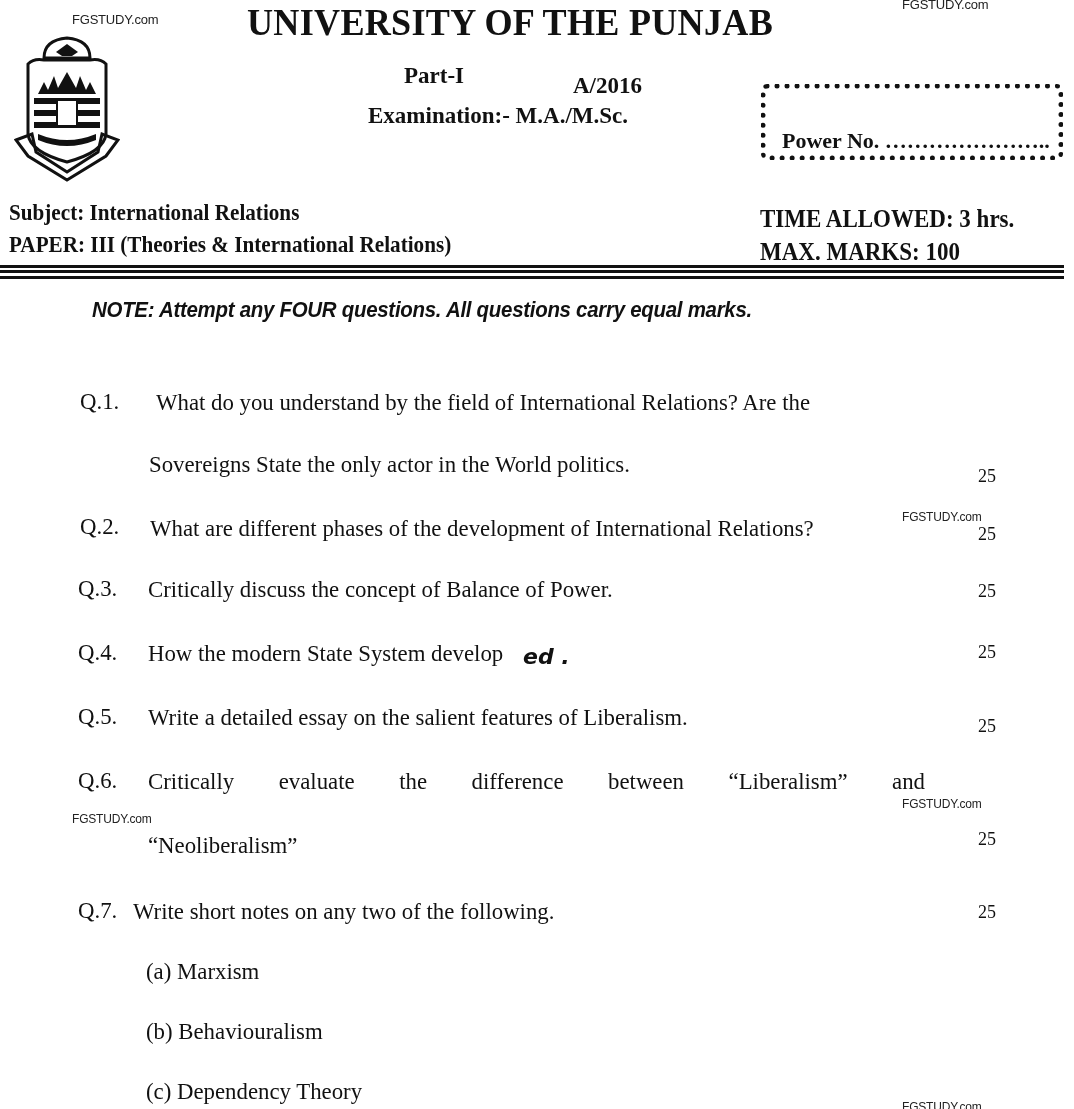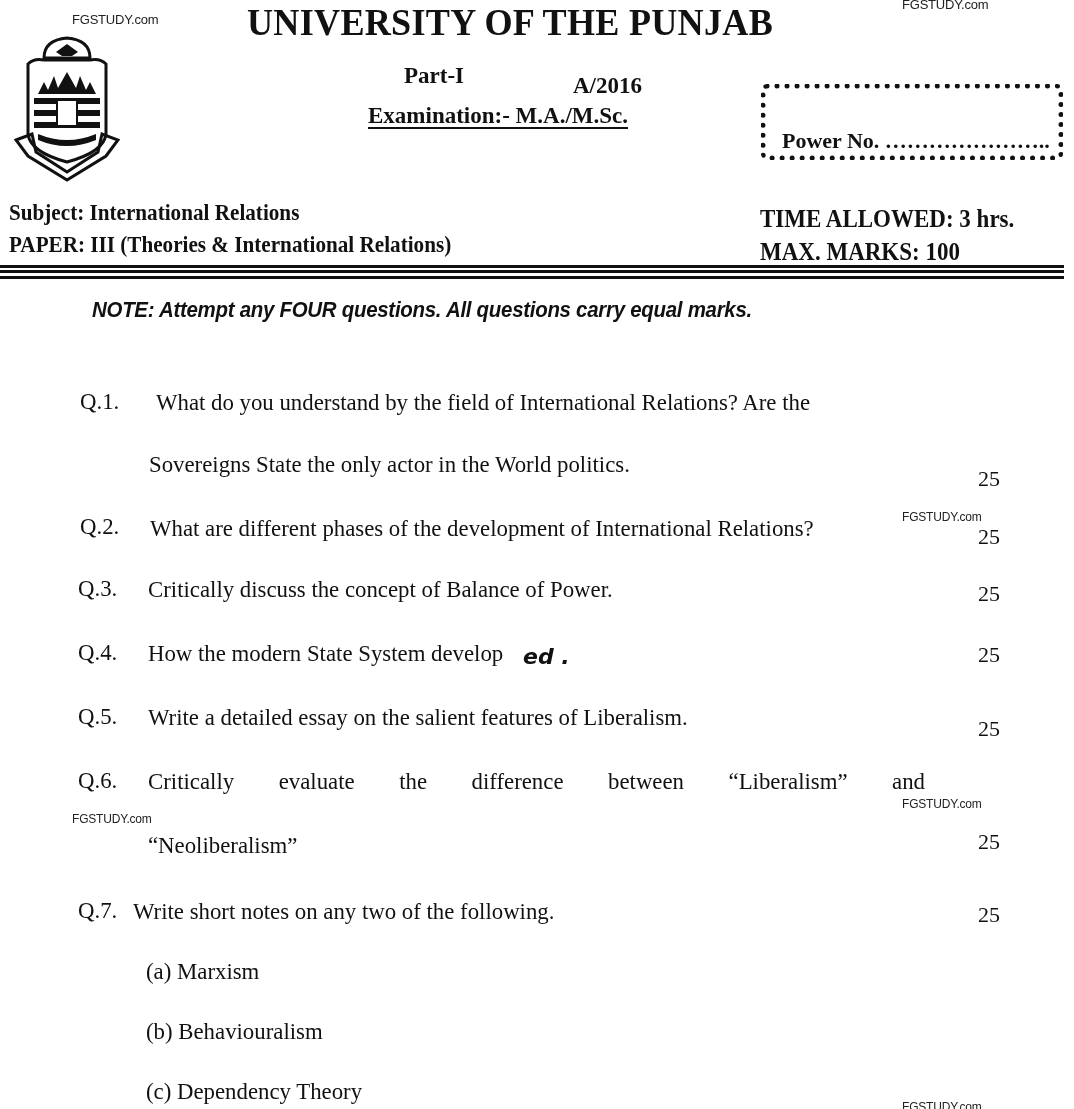--- a/index.html
+++ b/index.html
@@ -1,26 +1,26 @@
 <!DOCTYPE html>
 <html><head>
 <meta charset="utf-8">
 <style>
   html,body{margin:0;padding:0;background:#fff;}
   body{width:1074px;height:1109px;position:relative;overflow:hidden;color:#111;font-family:"Liberation Serif",serif;}
   .abs{position:absolute;white-space:nowrap;}
   .wm{font-family:"Liberation Sans",sans-serif;font-size:13px;color:#222;letter-spacing:-0.2px;}
   .title{font-weight:bold;font-size:38px;letter-spacing:0.3px;transform:scaleX(0.95);transform-origin:left top;}
   .hdr{font-weight:bold;font-size:23px;}
-  .hdr-u{text-decoration:underline;text-decoration-thickness:2px;text-underline-offset:4px;}
+  .hdr-u{text-decoration-thickness:2px;text-underline-offset:4px;}
   .meta{font-weight:bold;font-size:23px;transform:scaleX(0.92);transform-origin:left top;}
   .meta-r{font-weight:bold;font-size:25px;transform:scaleX(0.92);transform-origin:left top;}
   .note{font-family:"Liberation Sans",sans-serif;font-weight:bold;font-style:italic;font-size:22px;transform:scaleX(0.93);transform-origin:left top;letter-spacing:-0.3px;}
   .q{font-size:24px;transform:scaleX(0.95);transform-origin:left top;}
-  .mark{font-size:22px;}
+  .mark{font-size:18px;}
   .rule{position:absolute;left:0;width:1064px;background:#111;}
   .rollbox{position:absolute;left:761px;top:84px;width:302px;height:76px;border:5px dotted #111;border-radius:6px;box-sizing:border-box;}
   .hand{font-family:"DejaVu Sans",sans-serif;font-style:italic;font-weight:bold;font-size:22px;}
   .just{display:flex;justify-content:space-between;width:818px;}
 </style>
 </head>
 <body>
 
 <div class="abs wm" style="left:72px;top:12px;">FGSTUDY.com</div>
 <div class="abs wm" style="left:902px;top:-3px;">FGSTUDY.com</div>

